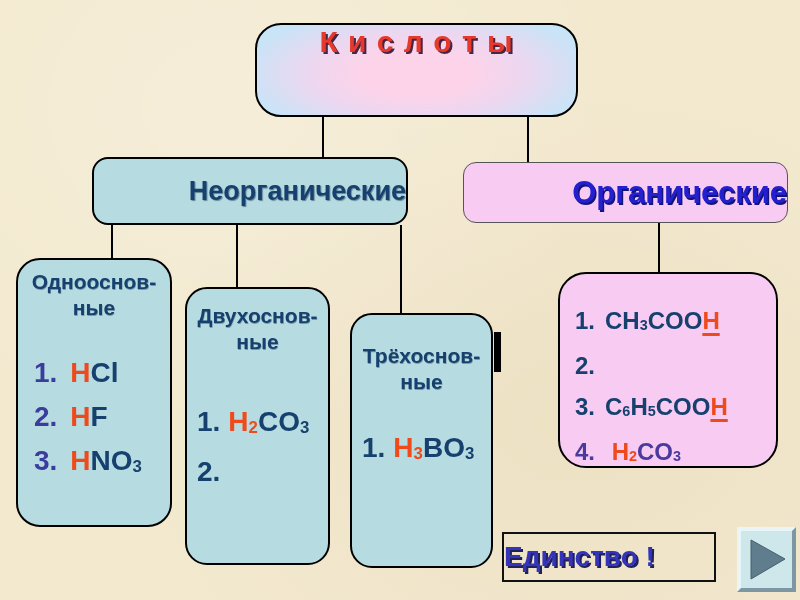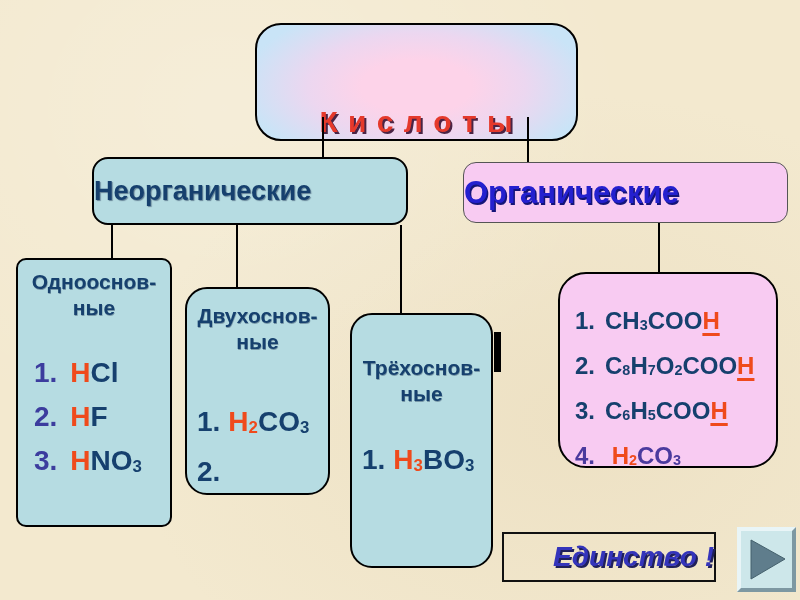--- a/index.html
+++ b/index.html
@@ -9,52 +9,52 @@
     background:
       radial-gradient(ellipse at 28% 18%, rgba(255,255,255,0.20), transparent 50%),
       radial-gradient(ellipse at 72% 70%, rgba(210,188,145,0.18), transparent 55%),
       var(--background,#f3e9cf);
   }
   .box{position:absolute;box-sizing:border-box;}
   .vline{position:absolute;width:2px;background:#000;}
 
   
   .title-box{
-    left:255px;top:23px;width:323px;height:118px;border:2px solid #000;border-radius:26px;
+    left:255px;top:23px;width:323px;height:94px;border:2px solid #000;border-radius:26px;
     background:radial-gradient(ellipse 62% 85% at 50% 54%, #fdd3e9 28%, #ecd7f0 55%, var(--title-edge,#c9e4f7) 88%);
-    display:flex;align-items:flex-end;justify-content:center;
+    display:flex;align-items:flex-start;justify-content:center;
   }
   .title-text{
     color:var(--title-text,#e5392b);font-size:30px;letter-spacing:1px;
     text-shadow:2px 2px 0 #4a2445;
   }
 
   
-  .branch{display:flex;align-items:center;justify-content:flex-start;}
+  .branch{display:flex;align-items:center;justify-content:flex-end;}
   .branch-inorganic{
     left:92px;top:157px;width:316px;height:68px;border:2px solid #000;border-radius:16px;
     background:var(--teal-box,#b6dce2);
   }
   .branch-inorganic .lbl{color:var(--navy,#16406e);font-size:27px;text-shadow:1px 1px 1px rgba(5,25,60,.45);}
   .branch-organic{
     left:463px;top:162px;width:325px;height:61px;border:1px solid #555;border-radius:13px;
     background:var(--pink-box,#f8cbf2);
   }
   .branch-organic .lbl{color:var(--organic-blue,#2420cf);font-size:31px;text-shadow:1.5px 1.5px 0 #141478;}
 
   
-  .group{border:2px solid #000;border-radius:10px;background:var(--teal-box,#b6dce2);}
+  .group{border:2px solid #000;border-radius:24px;background:var(--teal-box,#b6dce2);}
   .group-1{left:16px;top:258px;width:156px;height:269px;}
-  .group-2{left:185px;top:287px;width:145px;height:208px;border-radius:22px;}
+  .group-2{left:185px;top:287px;width:145px;height:278px;border-radius:22px;}
   .group-3{left:350px;top:313px;width:143px;height:255px;border-radius:22px;}
   .ghead{text-align:center;color:var(--navy,#16406e);font-size:21px;line-height:26px;
          text-shadow:0.5px 0.5px 0 rgba(5,25,60,.35);}
   .group-1 .ghead{padding-top:9px;}
   .group-2 .ghead{padding-top:14px;}
-  .group-3 .ghead{padding-top:40px;}
+  .group-3 .ghead{padding-top:28px;}
   .items{font-size:28px;}
   .group-1 .items{margin:30px 0 0 16px;line-height:44px;}
   .group-2 .items{margin:44px 0 0 10px;line-height:46px;}
   .group-3 .items{margin:30px 0 0 10px;line-height:46px;}
   .row{display:flex;align-items:baseline;white-space:nowrap;}
   .num{margin-right:13px;}
   .group-2 .num,.group-3 .num{margin-right:8px;}
 
   
   .organic-list{
@@ -71,21 +71,21 @@
   .purple{color:var(--purple,#4b3a9e);}
   .hunder{text-decoration:underline;text-decoration-thickness:3px;text-underline-offset:4px;}
   sub{font-size:0.6em;vertical-align:baseline;position:relative;bottom:-0.1em;}
 
   
   .shadow-bar{left:494px;top:332px;width:7px;height:40px;background:#000;}
 
   
   .unity-box{
     left:502px;top:532px;width:214px;height:50px;border:2px solid #111;
-    display:flex;align-items:center;justify-content:flex-end;background:transparent;font-style:italic;
+    display:flex;align-items:center;justify-content:flex-start;background:transparent;
   }
   .unity-text{color:var(--unity-blue,#3434bb);font-size:28px;text-shadow:2px 2px 0 #20205a;}
 
   
   .next-button{
     left:737px;top:527px;width:59px;height:65px;cursor:pointer;
     background:var(--button-face,#cde7ea);
     border:4px solid;border-color:#e9f5f7 #7d98a2 #7d98a2 #e9f5f7;
     display:flex;align-items:center;justify-content:center;
   }
@@ -166,21 +166,20 @@
 
   <div class="box shadow-bar"></div>
 
   <div class="box organic-list" id="organic-list">
       <div class="row">
         <span class="num navy">1.</span>
         <span class="frm navy">CH<sub>3</sub>COO<span class="red hunder">H</span></span>
       </div>
       <div class="row">
         <span class="num navy">2.</span>
-        <span class="frm navy">C<sub>8</sub>H<sub>7</sub>O<sub>2</sub>COO<span class="red hunder">H</span></span>
       </div>
       <div class="row">
         <span class="num navy">3.</span>
         <span class="frm navy">C<sub>6</sub>H<sub>5</sub>COO<span class="red hunder">H</span></span>
       </div>
       <div class="row">
         <span class="num purple">4.</span>
         <span class="frm"><span class="red">&nbsp;H<sub>2</sub></span><span class="purple">CO<sub>3</sub></span></span>
       </div>
     </div>

